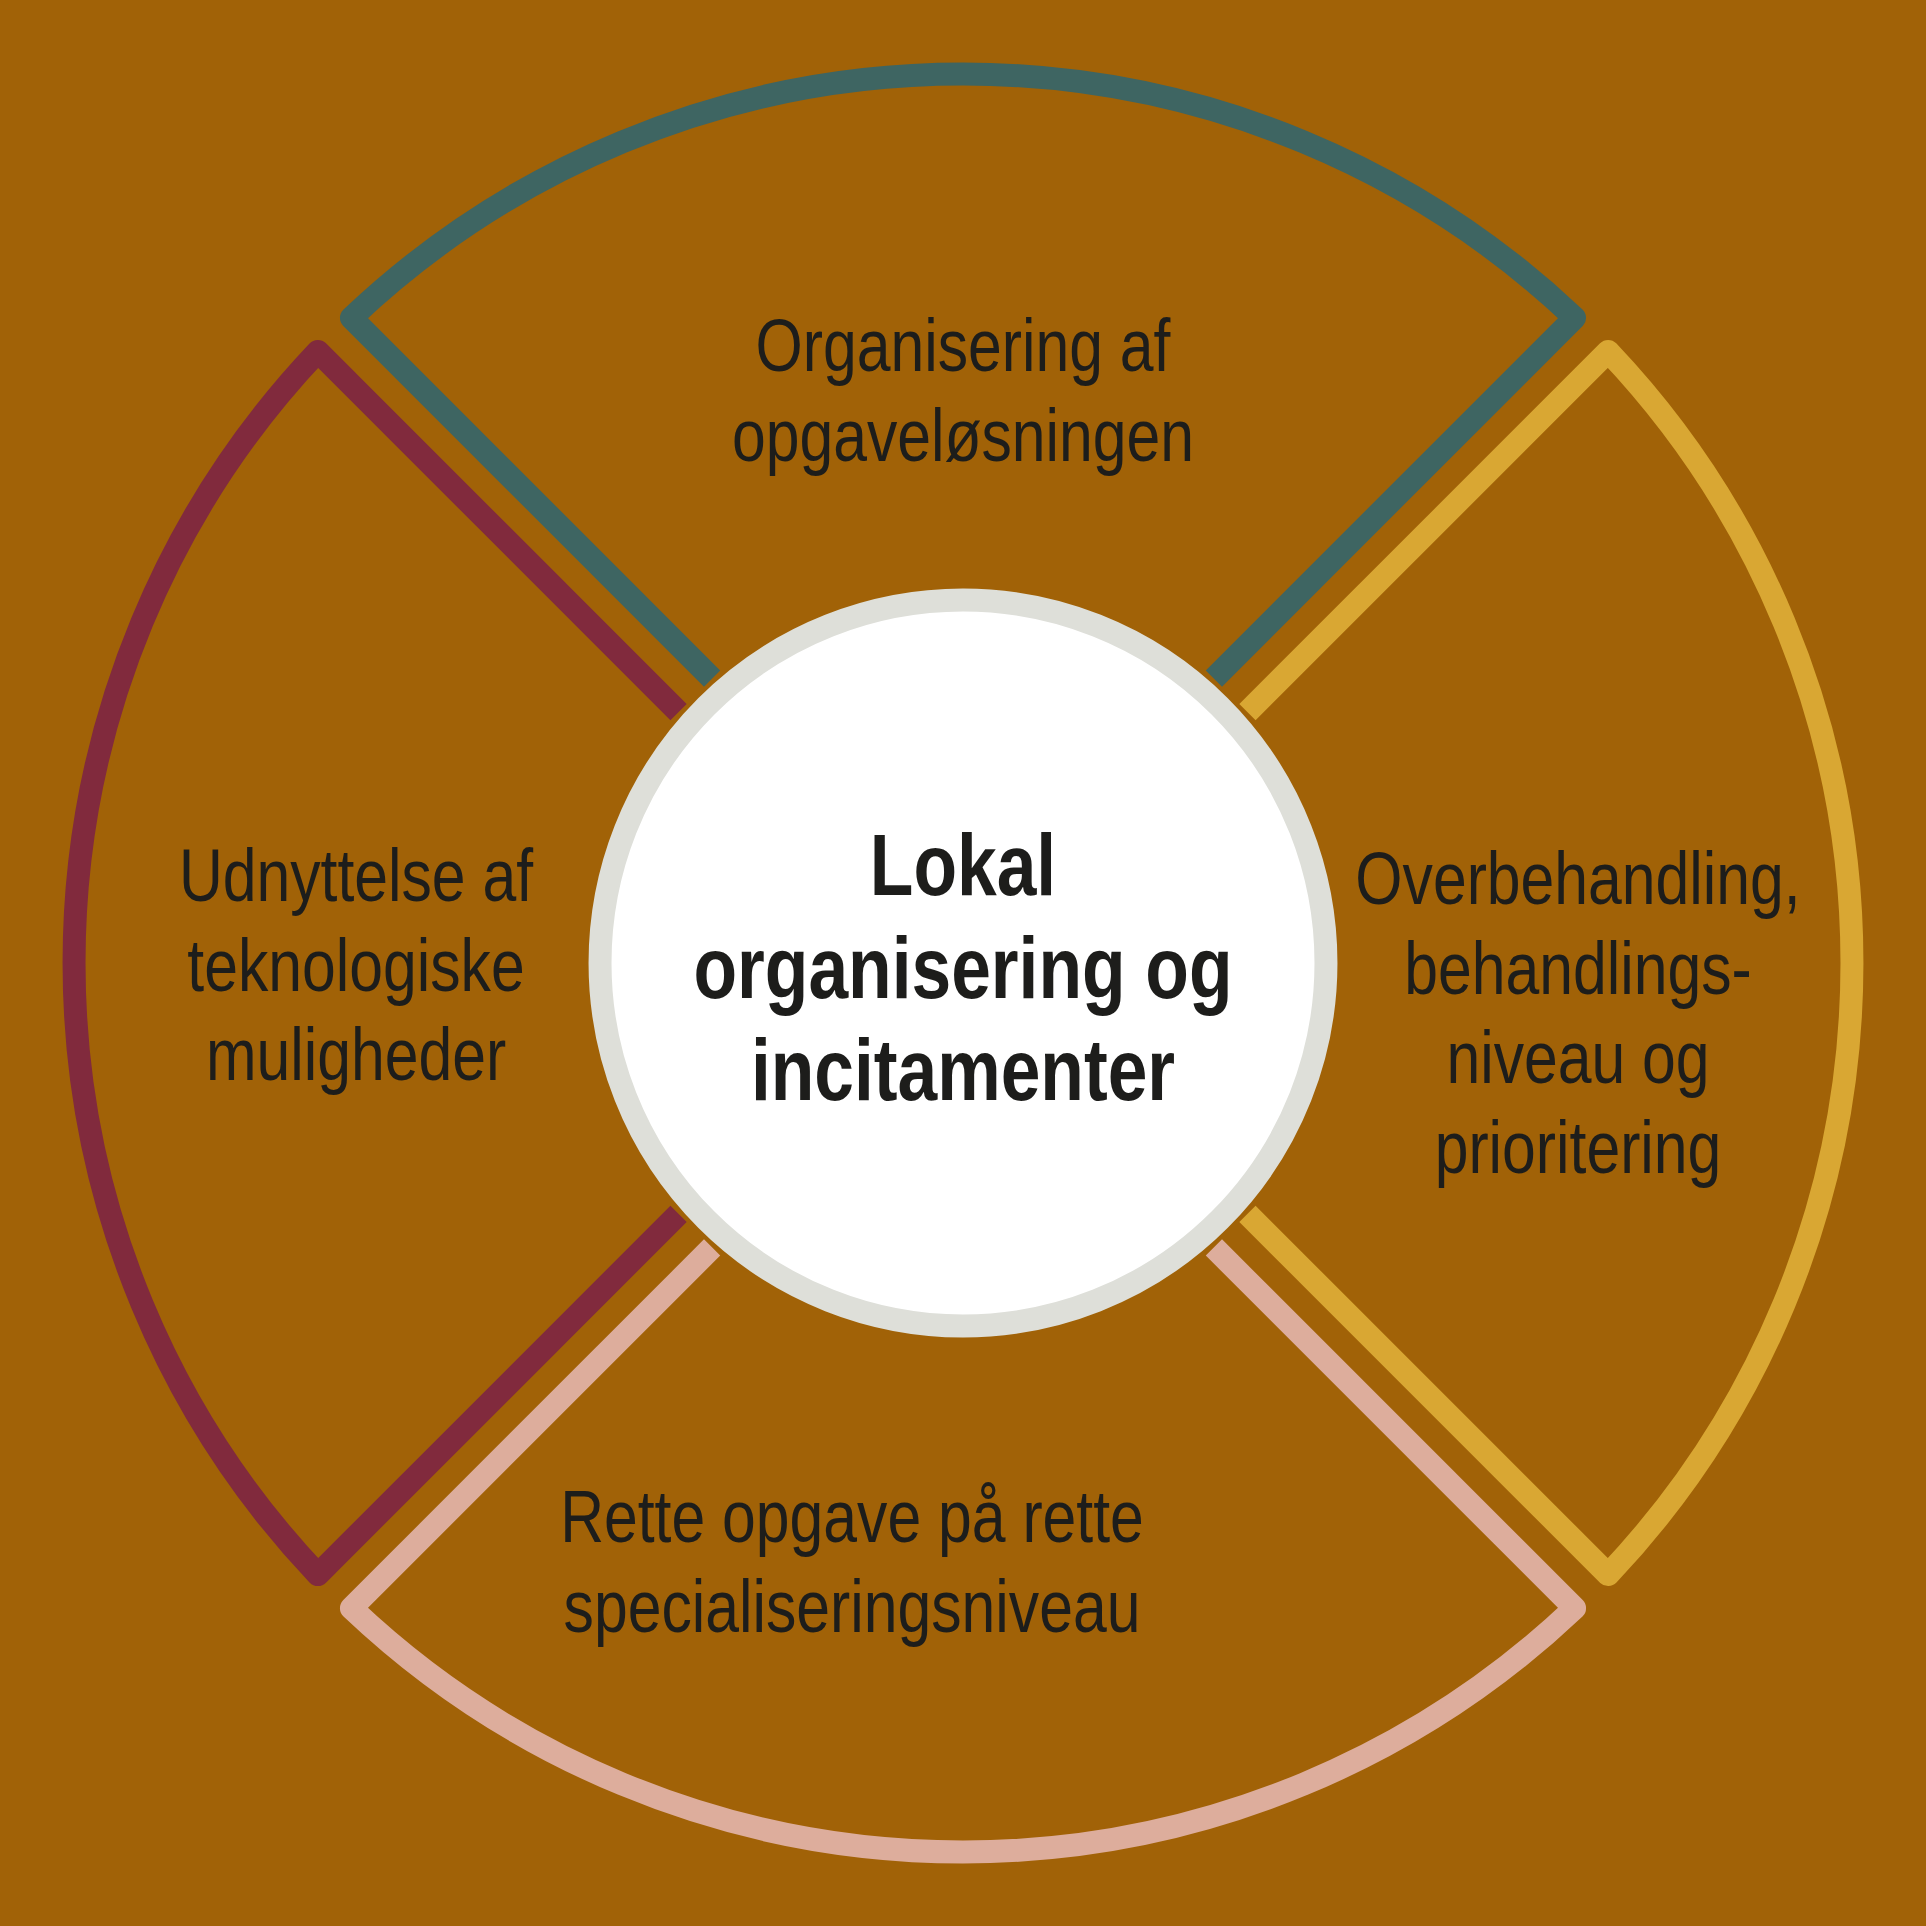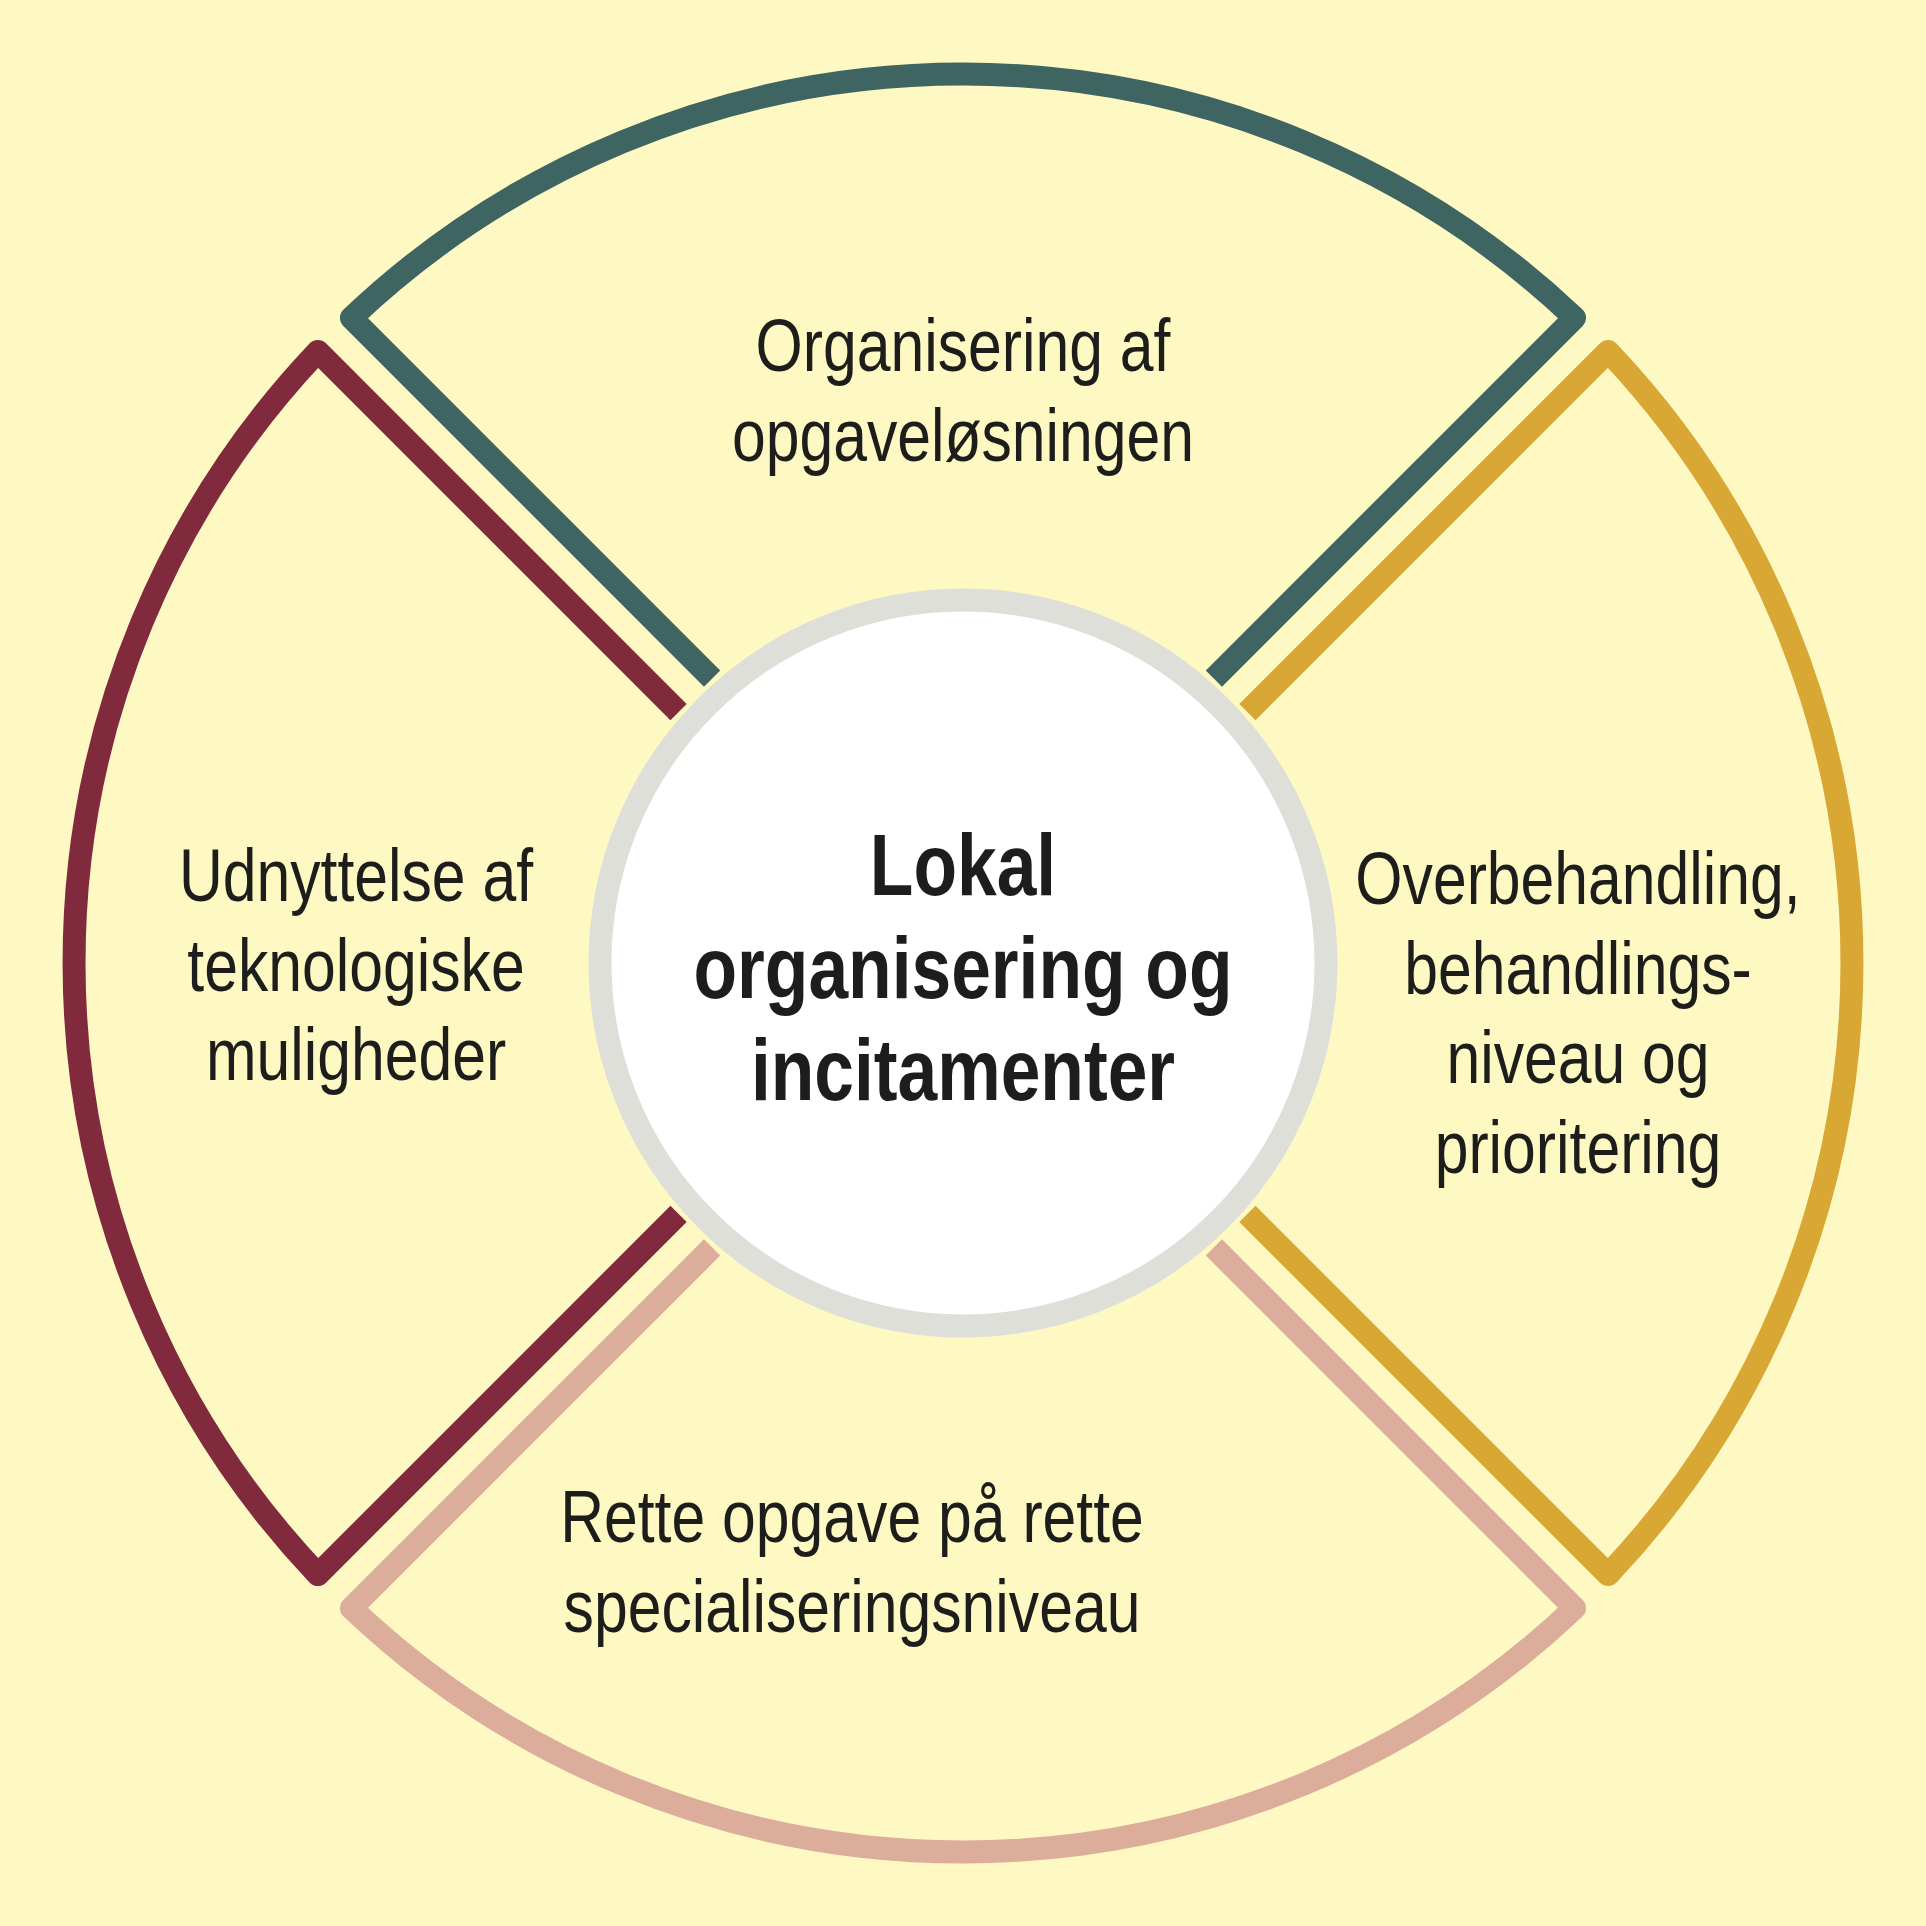--- a/index.html
+++ b/index.html
@@ -4,21 +4,21 @@
 <style>
   html, body {
     margin: 0;
     padding: 0;
     background: #ffffff;
   }
   .canvas {
     position: relative;
     width: 1926px;
     height: 1926px;
-    background: #fef9c3;
+    background: #a16207;
     overflow: hidden;
     font-family: "Liberation Sans", "DejaVu Sans", sans-serif;
   }
   .diagram-svg {
     position: absolute;
     left: 0;
     top: 0;
     width: 1926px;
     height: 1926px;
     display: block;

